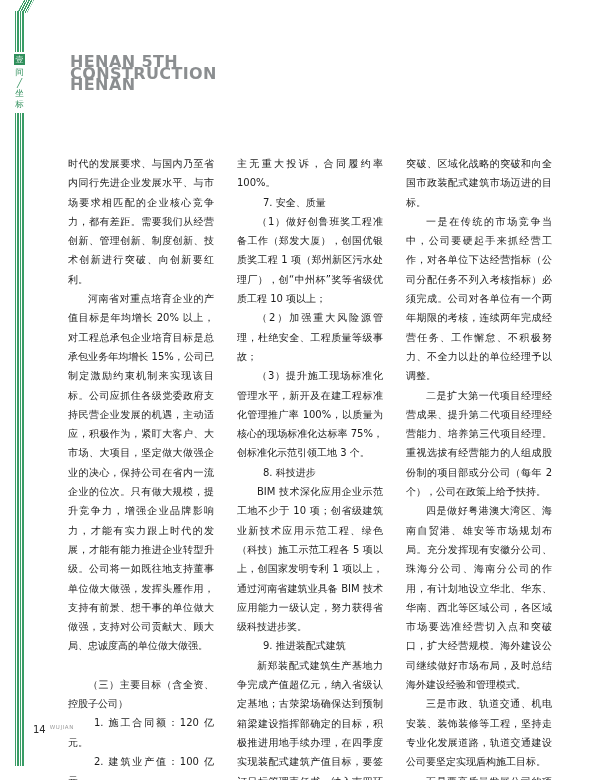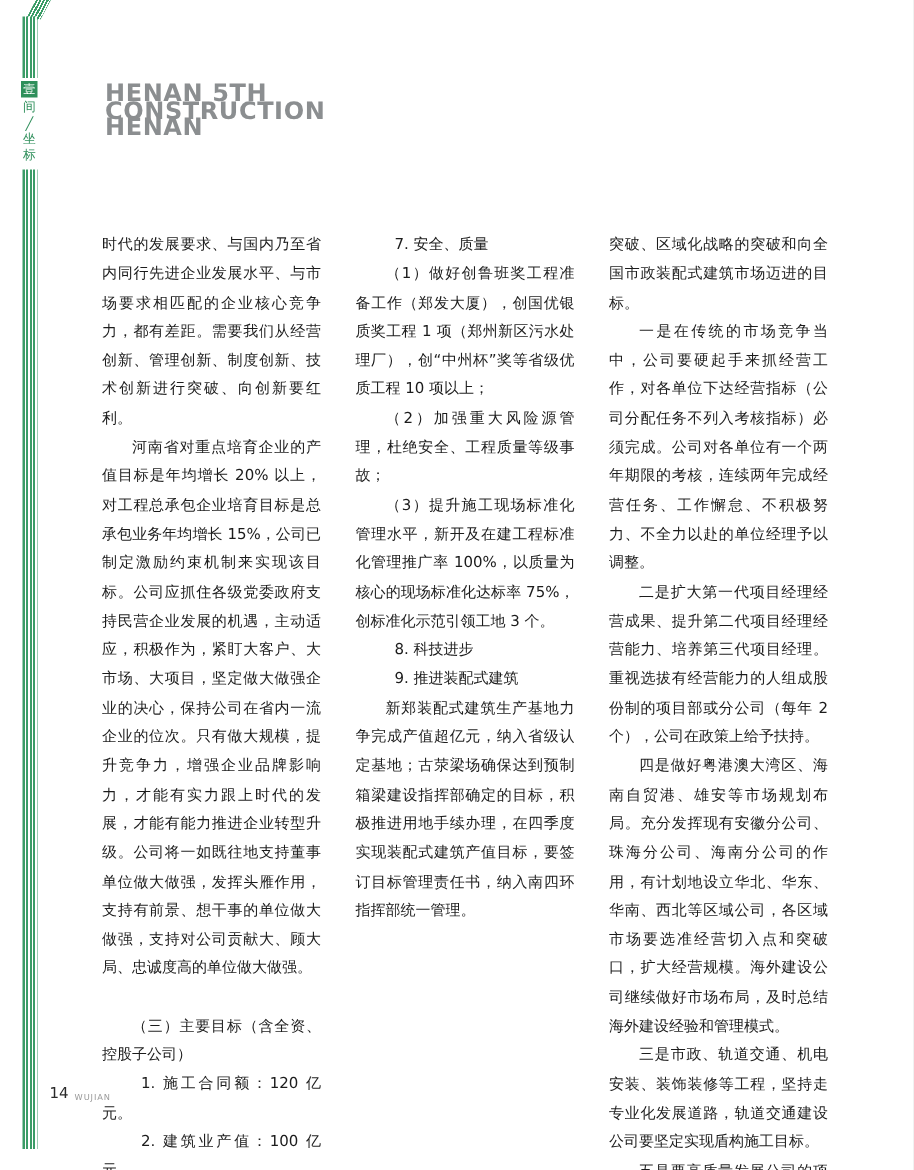--- a/index.html
+++ b/index.html
@@ -50,21 +50,21 @@
   .col1{left:68px;} .col2{left:237px;} .col3{left:406px;}
   .column p{margin:0;}
   .cont{text-indent:0;}
   .para{text-indent:2em;}
   .item{text-indent:2.6em;}
   .heading{text-indent:2em;}
   .gap{margin-top:19px !important;}
   
   .footer{
     position:absolute;left:33px;top:724px;
-    display:flex;align-items:flex-end;gap:4px;
+    display:flex;align-items:flex-start;gap:4px;
   }
   .pageno{font-size:10px;color:#2a2a2a;}
   .mag{font-size:5.5px;color:#9a9a9a;letter-spacing:0.6px;}
 </style>
 </head>
 <body>
 
 <div class="page">
 
   <div class="stripe-top"></div>
@@ -87,25 +87,27 @@
   <div class="column col1">
     <p class="cont">时代的发展要求、与国内乃至省内同行先进企业发展水平、与市场要求相匹配的企业核心竞争力，都有差距。需要我们从经营创新、管理创新、制度创新、技术创新进行突破、向创新要红利。</p>
     <p class="para">河南省对重点培育企业的产值目标是年均增长 20% 以上，对工程总承包企业培育目标是总承包业务年均增长 15%，公司已制定激励约束机制来实现该目标。公司应抓住各级党委政府支持民营企业发展的机遇，主动适应，积极作为，紧盯大客户、大市场、大项目，坚定做大做强企业的决心，保持公司在省内一流企业的位次。只有做大规模，提升竞争力，增强企业品牌影响力，才能有实力跟上时代的发展，才能有能力推进企业转型升级。公司将一如既往地支持董事单位做大做强，发挥头雁作用，支持有前景、想干事的单位做大做强，支持对公司贡献大、顾大局、忠诚度高的单位做大做强。</p>
     <p class="heading gap">（三）主要目标（含全资、控股子公司）</p>
     <p class="item">1. 施工合同额：120 亿元。</p>
     <p class="item">2. 建筑业产值：100 亿元。</p>
 
   </div>
 
   <div class="column col2">
+    <p class="cont">主无重大投诉，合同履约率 100%。</p>
     <p class="item">7. 安全、质量</p>
     <p class="para">（1）做好创鲁班奖工程准备工作（郑发大厦），创国优银质奖工程 1 项（郑州新区污水处理厂），创“中州杯”奖等省级优质工程 10 项以上；</p>
     <p class="para">（2）加强重大风险源管理，杜绝安全、工程质量等级事故；</p>
     <p class="para">（3）提升施工现场标准化管理水平，新开及在建工程标准化管理推广率 100%，以质量为核心的现场标准化达标率 75%，创标准化示范引领工地 3 个。</p>
     <p class="item">8. 科技进步</p>
+    <p class="para">BIM 技术深化应用企业示范工地不少于 10 项；创省级建筑业新技术应用示范工程、绿色（科技）施工示范工程各 5 项以上，创国家发明专利 1 项以上，通过河南省建筑业具备 BIM 技术应用能力一级认定，努力获得省级科技进步奖。</p>
     <p class="item">9. 推进装配式建筑</p>
     <p class="para">新郑装配式建筑生产基地力争完成产值超亿元，纳入省级认定基地；古荥梁场确保达到预制箱梁建设指挥部确定的目标，积极推进用地手续办理，在四季度实现装配式建筑产值目标，要签订目标管理责任书，纳入南四环指挥部统一管理。</p>
 
   </div>
 
   <div class="column col3">
     <p class="cont">突破、区域化战略的突破和向全国市政装配式建筑市场迈进的目标。</p>
     <p class="para">一是在传统的市场竞争当中，公司要硬起手来抓经营工作，对各单位下达经营指标（公司分配任务不列入考核指标）必须完成。公司对各单位有一个两年期限的考核，连续两年完成经营任务、工作懈怠、不积极努力、不全力以赴的单位经理予以调整。</p>
     <p class="para">二是扩大第一代项目经理经营成果、提升第二代项目经理经营能力、培养第三代项目经理。重视选拔有经营能力的人组成股份制的项目部或分公司（每年 2 个），公司在政策上给予扶持。</p>
     <p class="para">四是做好粤港澳大湾区、海南自贸港、雄安等市场规划布局。充分发挥现有安徽分公司、珠海分公司、海南分公司的作用，有计划地设立华北、华东、华南、西北等区域公司，各区域市场要选准经营切入点和突破口，扩大经营规模。海外建设公司继续做好市场布局，及时总结海外建设经验和管理模式。</p>

